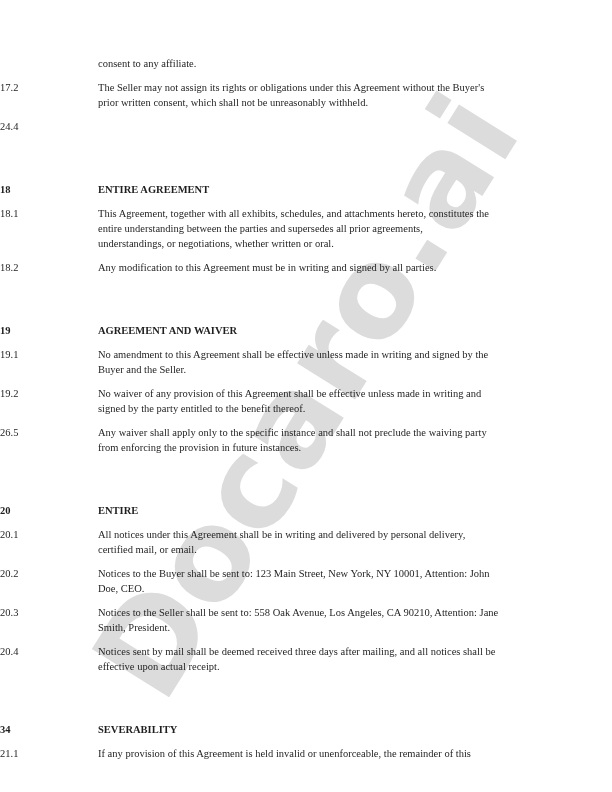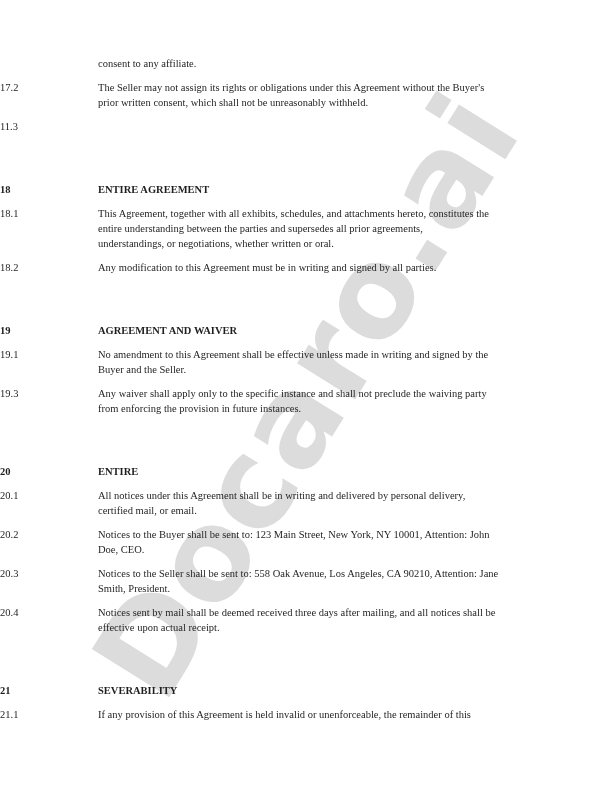--- a/index.html
+++ b/index.html
@@ -69,21 +69,21 @@
       <div class="text">consent to any affiliate.</div>
     </div>
 
     <div class="block">
       <span class="num">17.2</span>
       <div class="text">The Seller may not assign its rights or obligations under this Agreement without the Buyer's
 prior written consent, which shall not be unreasonably withheld.</div>
     </div>
 
     <div class="block">
-      <span class="num">11.3</span>
+      <span class="num">24.4</span>
     </div>
 
     <div class="block heading">
       <span class="num">18</span>
       <div class="text">ENTIRE AGREEMENT</div>
     </div>
 
     <div class="block">
       <span class="num">18.1</span>
       <div class="text">This Agreement, together with all exhibits, schedules, and attachments hereto, constitutes the
@@ -100,23 +100,28 @@
       <span class="num">19</span>
       <div class="text">AGREEMENT AND WAIVER</div>
     </div>
 
     <div class="block">
       <span class="num">19.1</span>
       <div class="text">No amendment to this Agreement shall be effective unless made in writing and signed by the
 Buyer and the Seller.</div>
     </div>
 
+    <div class="block">
+      <span class="num">19.2</span>
+      <div class="text">No waiver of any provision of this Agreement shall be effective unless made in writing and
+signed by the party entitled to the benefit thereof.</div>
+    </div>
 
     <div class="block">
-      <span class="num">19.3</span>
+      <span class="num">26.5</span>
       <div class="text">Any waiver shall apply only to the specific instance and shall not preclude the waiving party
 from enforcing the provision in future instances.</div>
     </div>
 
     <div class="block heading">
       <span class="num">20</span>
       <div class="text">ENTIRE</div>
     </div>
 
     <div class="block">
@@ -137,21 +142,21 @@
 Smith, President.</div>
     </div>
 
     <div class="block">
       <span class="num">20.4</span>
       <div class="text">Notices sent by mail shall be deemed received three days after mailing, and all notices shall be
 effective upon actual receipt.</div>
     </div>
 
     <div class="block heading">
-      <span class="num">21</span>
+      <span class="num">34</span>
       <div class="text">SEVERABILITY</div>
     </div>
 
     <div class="block">
       <span class="num">21.1</span>
       <div class="text">If any provision of this Agreement is held invalid or unenforceable, the remainder of this</div>
     </div>
 
   </div>
 </div>

